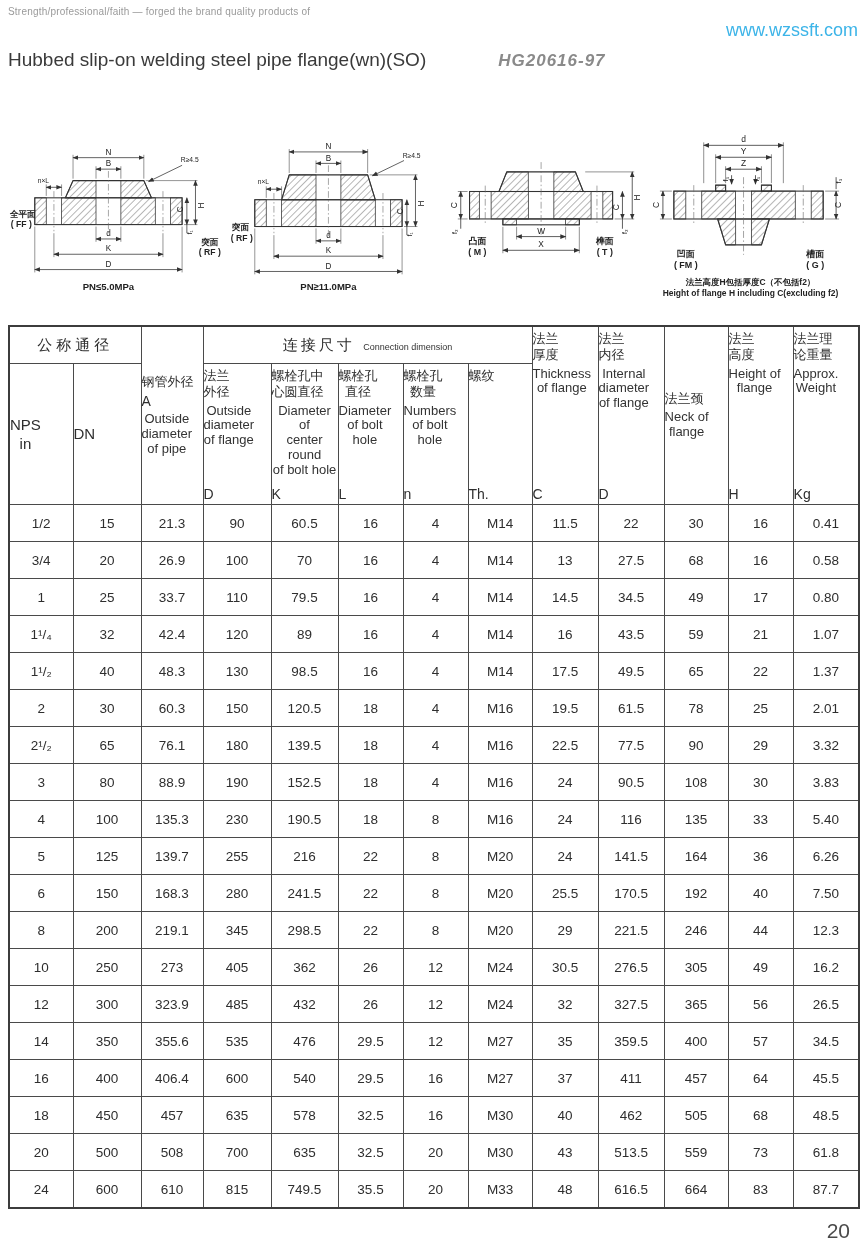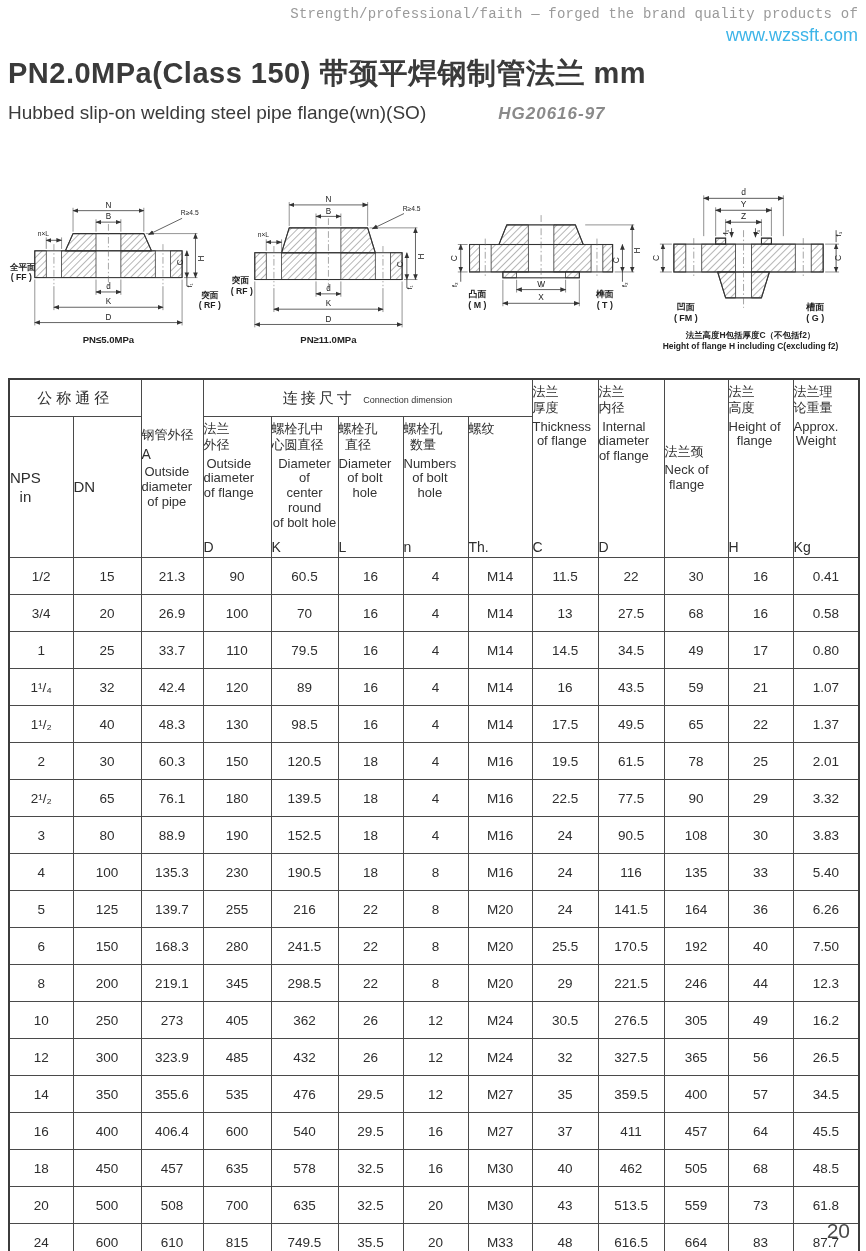--- a/index.html
+++ b/index.html
@@ -2,21 +2,21 @@
 <html><head>
 <meta charset="utf-8">
 <style>
   html,body{margin:0;padding:0;background:#f2f2f2;}
   .page{
     width:866px;height:1251px;margin:0 auto;background:#ffffff;
     font-family:"Liberation Sans",sans-serif;color:#2b2b2b;
     position:relative;overflow:hidden;box-sizing:border-box;padding:6px 8px 0 8px;
   }
   
-  .tagline{font-size:14px;color:#9a9a9a;text-align:right;letter-spacing:.2px;font-family:Liberation Mono, monospace;}
+  .tagline{font-size:10px;color:#9a9a9a;text-align:left;letter-spacing:.2px;}
   .website{font-size:18px;color:#3cb4e8;text-align:right;margin-top:3px;}
   
   .titleblock{margin-top:8px;}
   .maintitle{font-size:29px;font-weight:bold;color:#3a3a3a;letter-spacing:.5px;margin:0;}
   .subrow{display:flex;align-items:baseline;margin-top:8px;}
   .subtitle{font-size:19px;color:#3a3a3a;}
   .standard{font-size:17px;font-weight:bold;font-style:italic;color:#8a8a8a;margin-left:72px;letter-spacing:1px;}
   
   .diagrams{margin-top:62px;display:flex;justify-content:space-between;align-items:flex-end;}
   .ol{fill:none;stroke:#333;stroke-width:1.1;}
@@ -52,21 +52,20 @@
 </style>
 </head>
 <body>
 
 <div class="page">
 
   <div class="tagline">Strength/professional/faith — forged the brand quality products of</div>
   <div class="website">www.wzssft.com</div>
 
   <div class="titleblock">
-    <h1 class="maintitle">PN2.0MPa(Class 150) 带颈平焊钢制管法兰  mm</h1>
     <div class="subrow">
       <span class="subtitle">Hubbed slip-on welding steel pipe flange(wn)(SO)</span>
       <span class="standard">HG20616-97</span>
     </div>
   </div>
 
   <div class="diagrams">
 
     <svg width="220" height="166" viewBox="0 0 230 166">
       <defs>

